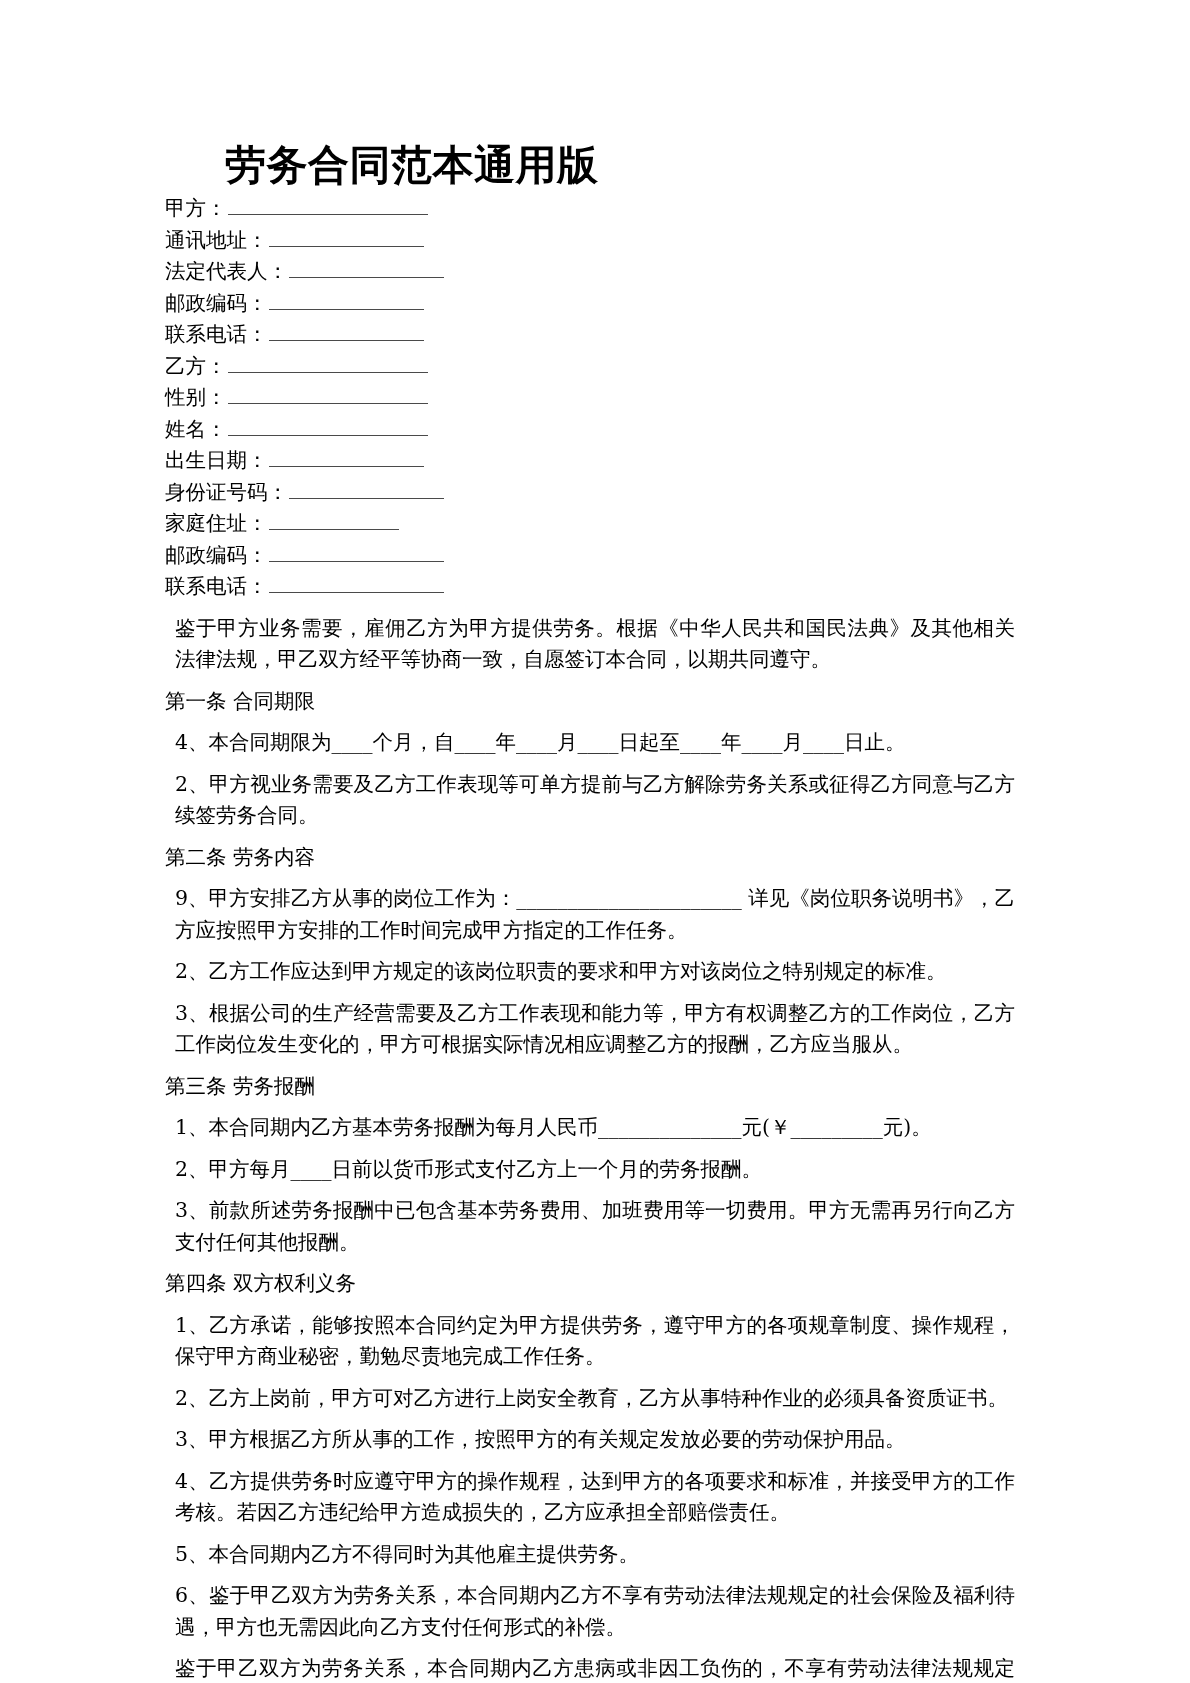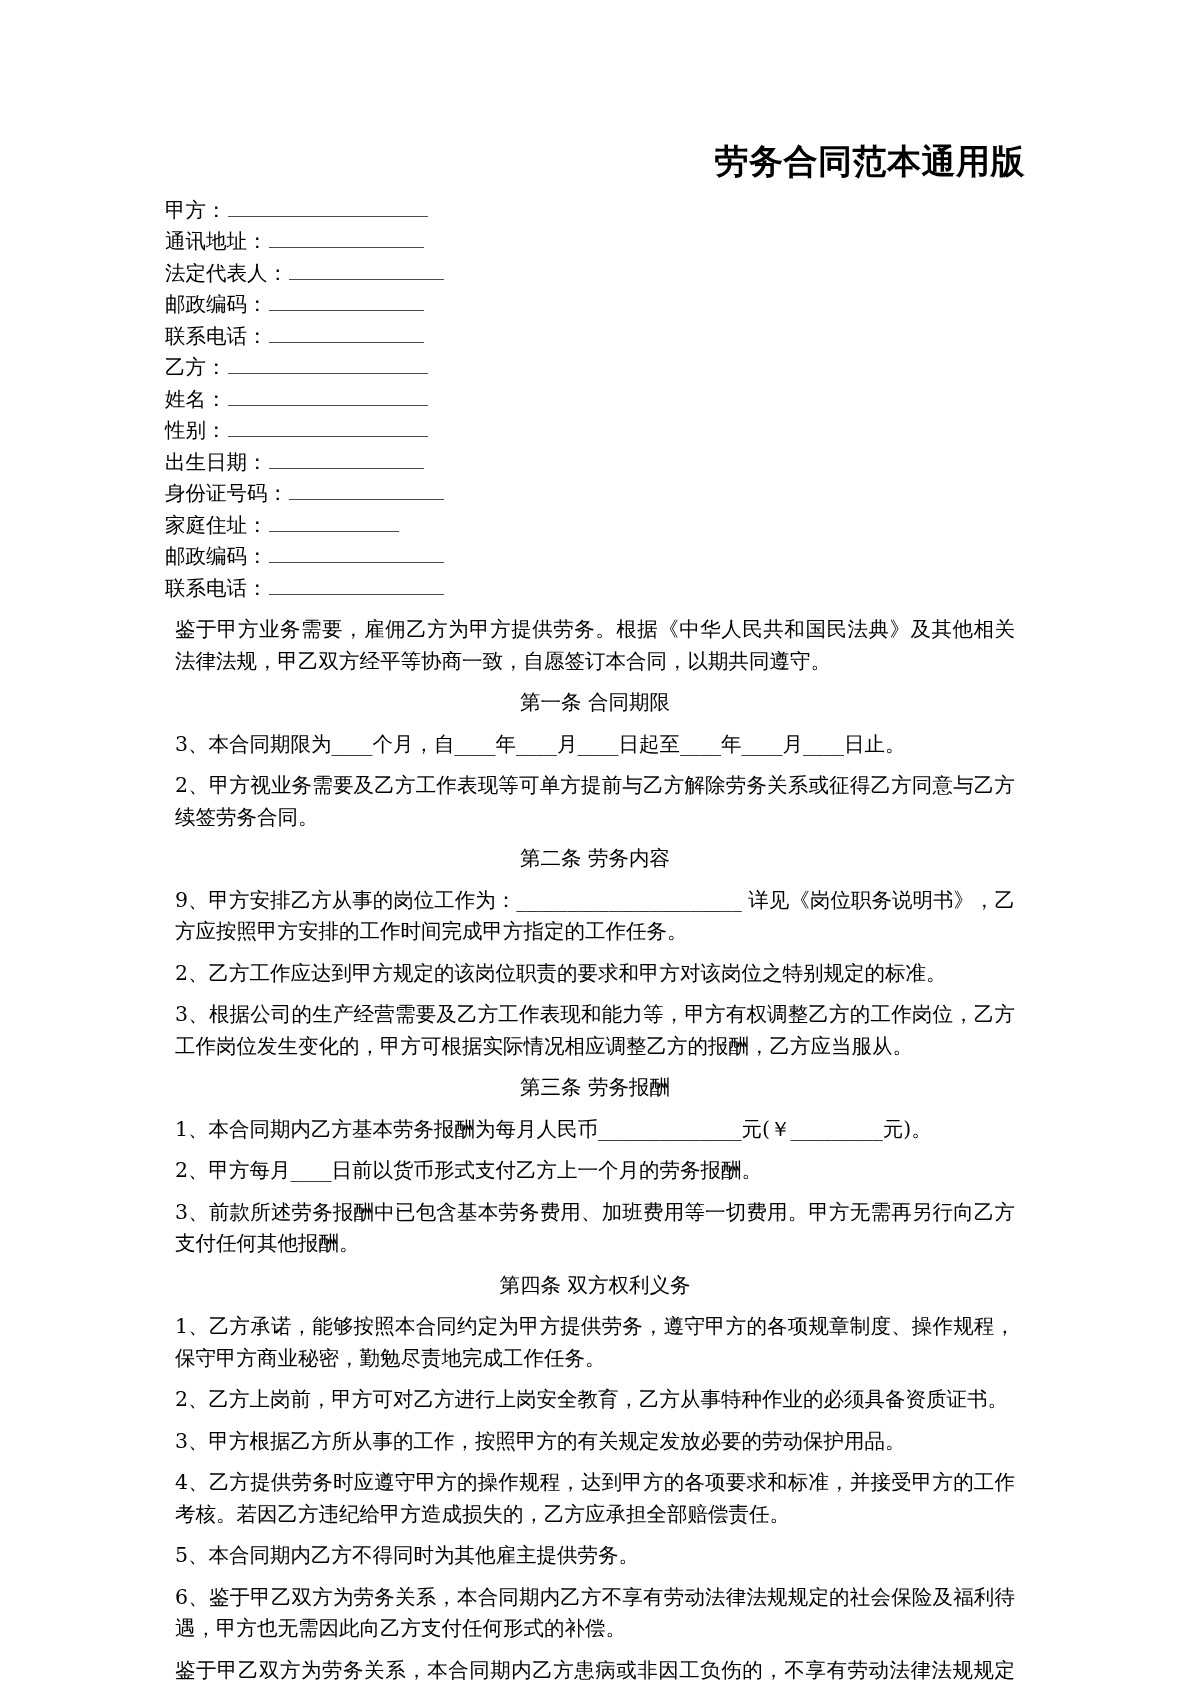--- a/index.html
+++ b/index.html
@@ -16,27 +16,27 @@
   }
   .page {
     position: relative;
     width: 1190px;
     height: 1683px;
     box-sizing: border-box;
     padding: 140px 165px 0 165px;
     background: #ffffff;
   }
   .doc-title {
-    text-align: right;
+    text-align: left;
     font-family: "DejaVu Serif", "Liberation Serif", serif;
     font-weight: bold;
-    font-size: 34px;
+    font-size: 41px;
     line-height: 1.25;
     letter-spacing: 0.5px;
-    margin: 0 0 12px 0;
+    margin: 0 0 2px 0;
     padding-left: 60px;
   }
   .fields {
     margin: 0;
     padding: 0;
     list-style: none;
   }
   .field-row {
     font-size: 20.5px;
     line-height: 31.5px;
@@ -59,54 +59,53 @@
     line-height: 31.5px;
     text-align: justify;
     text-justify: inter-ideograph;
     margin: 10px;
     word-break: break-all;
   }
   .clause-head {
     font-size: 20.5px;
     line-height: 31.5px;
     margin: 0;
-    text-align: center;
   }
 </style>
 </head>
 <body>
 
 <div class="page">
 
   <h1 class="doc-title">劳务合同范本通用版</h1>
 
   <div class="fields" id="party-a-list">
       <div class="field-row"><span class="field-label">甲方：</span><span class="blank" style="width: 200px;"></span></div>
       <div class="field-row"><span class="field-label">通讯地址：</span><span class="blank" style="width: 155px;"></span></div>
       <div class="field-row"><span class="field-label">法定代表人：</span><span class="blank" style="width: 155px;"></span></div>
       <div class="field-row"><span class="field-label">邮政编码：</span><span class="blank" style="width: 155px;"></span></div>
       <div class="field-row"><span class="field-label">联系电话：</span><span class="blank" style="width: 155px;"></span></div>
     </div>
 
   <div class="fields" id="party-b-list">
       <div class="field-row"><span class="field-label">乙方：</span><span class="blank" style="width: 200px;"></span></div>
+      <div class="field-row"><span class="field-label">性别：</span><span class="blank" style="width: 200px;"></span></div>
       <div class="field-row"><span class="field-label">姓名：</span><span class="blank" style="width: 200px;"></span></div>
-      <div class="field-row"><span class="field-label">性别：</span><span class="blank" style="width: 200px;"></span></div>
       <div class="field-row"><span class="field-label">出生日期：</span><span class="blank" style="width: 155px;"></span></div>
       <div class="field-row"><span class="field-label">身份证号码：</span><span class="blank" style="width: 155px;"></span></div>
       <div class="field-row"><span class="field-label">家庭住址：</span><span class="blank" style="width: 130px;"></span></div>
       <div class="field-row"><span class="field-label">邮政编码：</span><span class="blank" style="width: 175px;"></span></div>
       <div class="field-row"><span class="field-label">联系电话：</span><span class="blank" style="width: 175px;"></span></div>
     </div>
 
   <p class="body-text">鉴于甲方业务需要，雇佣乙方为甲方提供劳务。根据《中华人民共和国民法典》及其他相关法律法规，甲乙双方经平等协商一致，自愿签订本合同，以期共同遵守。</p>
 
   <div id="articles-container">
       <p class="clause-head">第一条  合同期限</p>
-      <p class="body-text">3、本合同期限为____个月，自____年____月____日起至____年____月____日止。</p>
+      <p class="body-text">4、本合同期限为____个月，自____年____月____日起至____年____月____日止。</p>
       <p class="body-text">2、甲方视业务需要及乙方工作表现等可单方提前与乙方解除劳务关系或征得乙方同意与乙方续签劳务合同。</p>
       <p class="clause-head">第二条  劳务内容</p>
       <p class="body-text">9、甲方安排乙方从事的岗位工作为：______________________  详见《岗位职务说明书》，乙方应按照甲方安排的工作时间完成甲方指定的工作任务。</p>
       <p class="body-text">2、乙方工作应达到甲方规定的该岗位职责的要求和甲方对该岗位之特别规定的标准。</p>
       <p class="body-text">3、根据公司的生产经营需要及乙方工作表现和能力等，甲方有权调整乙方的工作岗位，乙方工作岗位发生变化的，甲方可根据实际情况相应调整乙方的报酬，乙方应当服从。</p>
       <p class="clause-head">第三条  劳务报酬</p>
       <p class="body-text">1、本合同期内乙方基本劳务报酬为每月人民币______________元(￥_________元)。</p>
       <p class="body-text">2、甲方每月____日前以货币形式支付乙方上一个月的劳务报酬。</p>
       <p class="body-text">3、前款所述劳务报酬中已包含基本劳务费用、加班费用等一切费用。甲方无需再另行向乙方支付任何其他报酬。</p>
       <p class="clause-head">第四条  双方权利义务</p>

